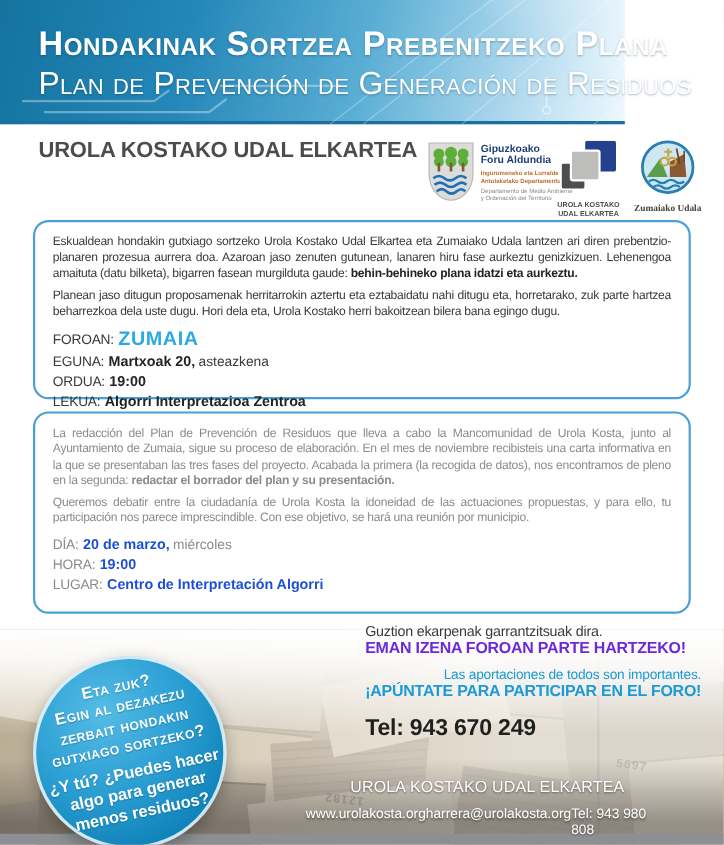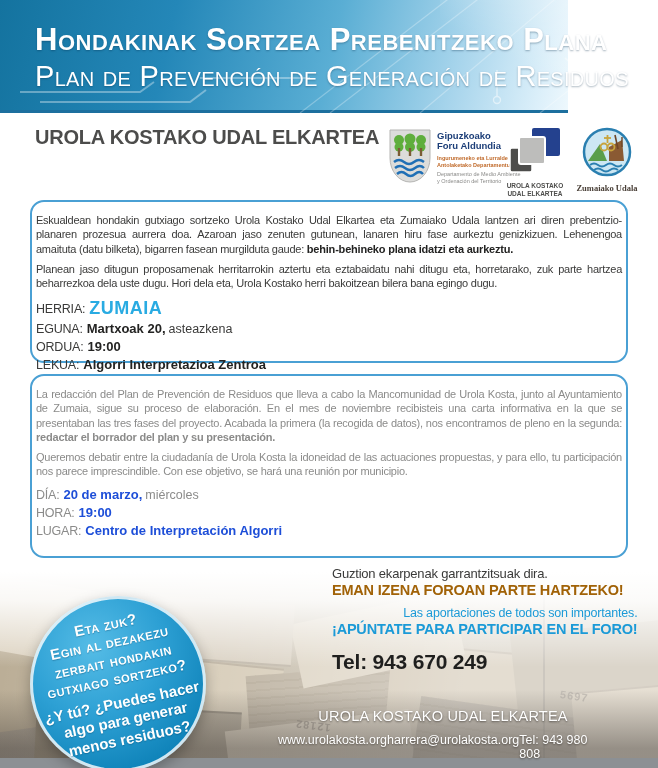--- a/index.html
+++ b/index.html
@@ -24,21 +24,21 @@
   .gfa-n { font-size:9.5px; font-weight:700; color:#1c3e78; line-height:1.1; }
   .gfa-s-eu { font-size:5.5px; font-weight:700; color:#c06a2a; line-height:1.25; margin-top:3px; }
   .gfa-s-es { font-size:5.5px; color:#8a8a88; line-height:1.25; margin-top:2px; }
   .logo-urola { position:absolute; left:504px; top:128px; width:62px; text-align:center; }
   .logo-urola .lbl { font-size:6.5px; font-weight:700; color:#4d4d4b; line-height:1.3; margin-top:2px; }
   .logo-zumaia { position:absolute; left:576px; top:127px; width:62px; text-align:center;font-family:Liberation Serif, serif; }
   .logo-zumaia .lbl { font-size:8.5px; font-weight:700; color:#4a4038; margin-top:2px; white-space:nowrap; }
 
   
   .box { position:absolute; left:30px; width:598px; border:2px solid #4aa0d4; border-radius:14px;
-         padding:11px 4px 8px; }
+         padding:11px 16px 8px; }
   .box-eu { top:200px; height:163px; color:#3a3a39; }
   .box-es { top:374px; height:184px; color:#8b8b8a; }
   .para { font-size:11px; line-height:1.3; letter-spacing:-.25px; text-align:justify; margin-bottom:6px; }
   .bold-seg { font-weight:700; letter-spacing:-.2px; }
   .box-eu .bold-seg { color:#232322; }
   .details { margin-top:7px; }
   .detail { line-height:17px; font-size:12.5px; white-space:nowrap; }
   .detail .dlabel { letter-spacing:-.2px; }
   .box-eu .detail { color:#3a3a39; }
   .box-es .detail { color:#8b8b8a; }
@@ -46,21 +46,21 @@
               vertical-align:-1px; }
   .dval-bold { font-weight:700; font-size:13px; margin-left:4px; }
   .box-eu .dval-bold { color:#232322; }
   .box-es .dval-bold { color:#1d4ed8; }
   .dval-rest { margin-left:3px; font-size:12.5px; }
   .detail-big { line-height:22px; }
 
   
   .cta { position:absolute; left:332px; top:566px; z-index:5; }
   .cta-eu1 { font-size:13px; color:#3a3a39; letter-spacing:-.2px; }
-  .cta-eu2 { font-size:14.5px; font-weight:700; color:#a16207; letter-spacing:-.2px; margin-top:1px; }
+  .cta-eu2 { font-size:14.5px; font-weight:700; color:#6d28d9; letter-spacing:-.2px; margin-top:1px; }
   .cta-es1 { font-size:12.5px; color:#1b9ad7; letter-spacing:-.2px; margin-top:8px;text-align:right; }
   .cta-es2 { font-size:14.5px; font-weight:700; color:#1b9ad7; letter-spacing:-.2px; margin-top:1px; }
   .cta-tel { font-size:21px; font-weight:700; color:#1f1f1e; margin-top:13px; letter-spacing:-.2px; }
 
   
   .photo { position:absolute; left:0; top:572px; width:658px; height:196px; overflow:hidden;
            background:linear-gradient(180deg,#cfc5b2 0%,#b3a790 55%,#9a9186 100%); z-index:1; }
   .photo div { position:absolute; }
   .pc1 { left:-25px; top:55px; width:190px; height:95px; background:#b6a88f; transform:rotate(-8deg); border-top:2px solid rgba(90,75,60,.35);}
   .pc2 { left:115px; top:88px; width:165px; height:85px; background:#cabca2; transform:rotate(6deg); border-top:2px solid rgba(90,75,60,.3);}
@@ -208,21 +208,21 @@
         <path d="M12,43 q4,-3 8,0 t8,0 t8,0"></path>
       </g>
     </svg>
     <div class="lbl">Zumaiako Udala</div>
   </div>
 
   <div class="box box-eu">
     <p class="para"><span>Eskualdean hondakin gutxiago sortzeko Urola Kostako Udal Elkartea eta Zumaiako Udala lantzen ari diren prebentzio-planaren prozesua aurrera doa. Azaroan jaso zenuten gutunean, lanaren hiru fase aurkeztu genizkizuen. Lehenengoa amaituta (datu bilketa), bigarren fasean murgilduta gaude: </span><span class="bold-seg">behin-behineko plana idatzi eta aurkeztu.</span></p>
     <p class="para">Planean jaso ditugun proposamenak herritarrokin aztertu eta eztabaidatu nahi ditugu eta, horretarako, zuk parte hartzea beharrezkoa dela uste dugu. Hori dela eta, Urola Kostako herri bakoitzean bilera bana egingo dugu.</p>
     <div class="details">
-      <div class="detail detail-big"><span class="dlabel">HERRIA:</span><span class="dval-big">ZUMAIA</span></div>
+      <div class="detail detail-big"><span class="dlabel">FOROAN:</span><span class="dval-big">ZUMAIA</span></div>
       <div class="detail"><span class="dlabel">EGUNA:</span><span class="dval-bold">Martxoak 20,</span><span class="dval-rest">asteazkena</span></div>
       <div class="detail"><span class="dlabel">ORDUA:</span><span class="dval-bold">19:00</span></div>
       <div class="detail"><span class="dlabel">LEKUA:</span><span class="dval-bold">Algorri Interpretazioa Zentroa</span></div>
     </div>
   </div>
 
   <div class="box box-es">
     <p class="para"><span>La redacción del Plan de Prevención de Residuos que lleva a cabo la Mancomunidad de Urola Kosta, junto al Ayuntamiento de Zumaia, sigue su proceso de elaboración. En el mes de noviembre recibisteis una carta informativa en la que se presentaban las tres fases del proyecto. Acabada la primera (la recogida de datos), nos encontramos de pleno en la segunda: </span><span class="bold-seg">redactar el borrador del plan y su presentación.</span></p>
     <p class="para">Queremos debatir entre la ciudadanía de Urola Kosta la idoneidad de las actuaciones propuestas, y para ello, tu participación nos parece imprescindible. Con ese objetivo, se hará una reunión por municipio.</p>
     <div class="details">

